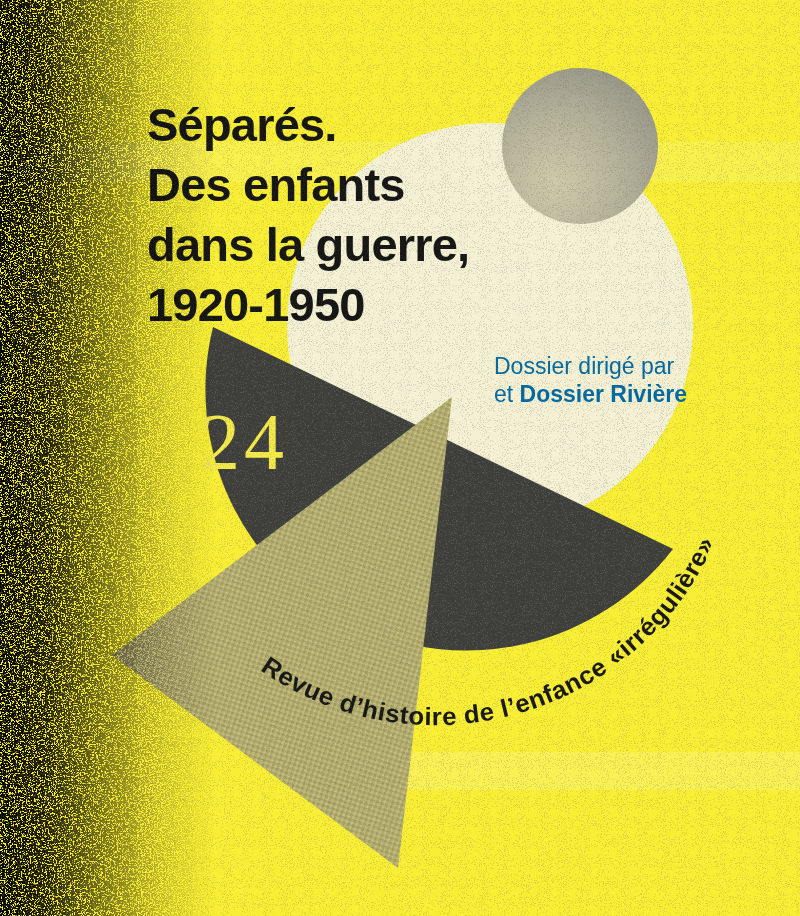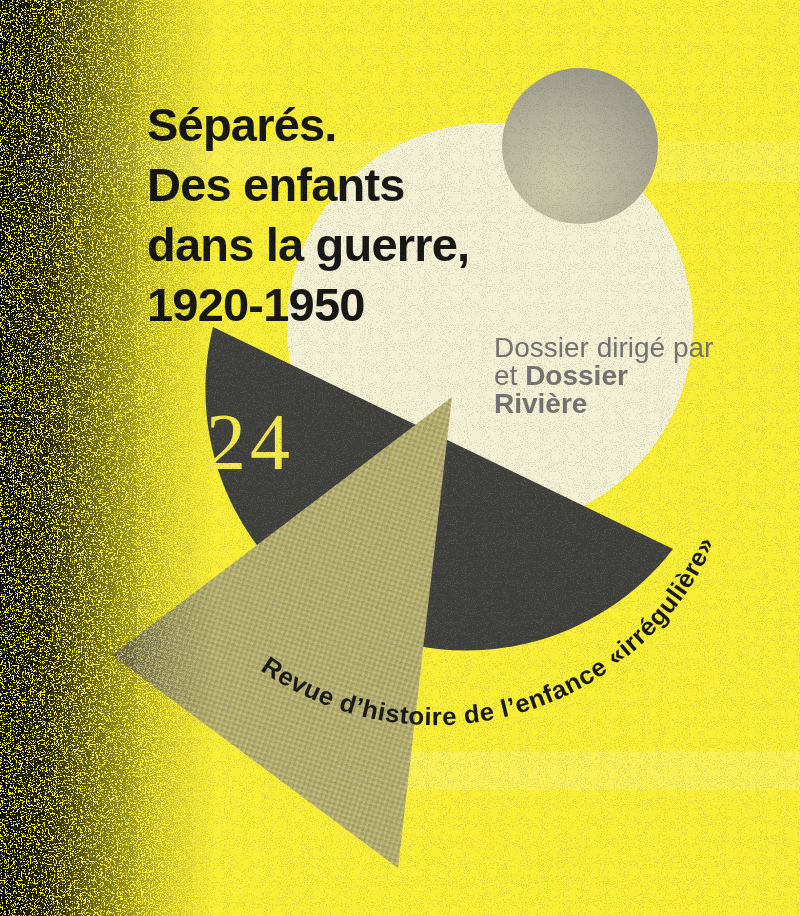--- a/index.html
+++ b/index.html
@@ -14,27 +14,27 @@
   .layer-shapes{z-index:0;}
   .layer-text{position:absolute;left:0;top:0;width:800px;height:916px;z-index:1;}
   .layer-grain{z-index:2;pointer-events:none;}
 
   .title{
     position:absolute;left:147px;top:95px;width:440px;
     font-size:47px;font-weight:700;line-height:60px;
     letter-spacing:-0.8px;color:#161614;
   }
   .dossier{
-    position:absolute;left:494px;top:334px;width:230px;
-    font-size:28px;line-height:28px;color:#737373;
+    position:absolute;left:494px;top:352px;width:230px;
+    font-size:23px;line-height:28px;color:#0369a1;
   }
   .dossier .intro{font-weight:400;}
   .dossier .bold{font-weight:700;}
   .issue-number{
-    position:absolute;left:206px;top:403px;
+    position:absolute;left:200px;top:403px;
     font-family:"Liberation Serif",serif;
     font-size:80px;line-height:78px;font-weight:400;
     letter-spacing:4px;color:#f3e94b;
   }
 </style>
 </head>
 <body>
 
 <div class="cover">
 

